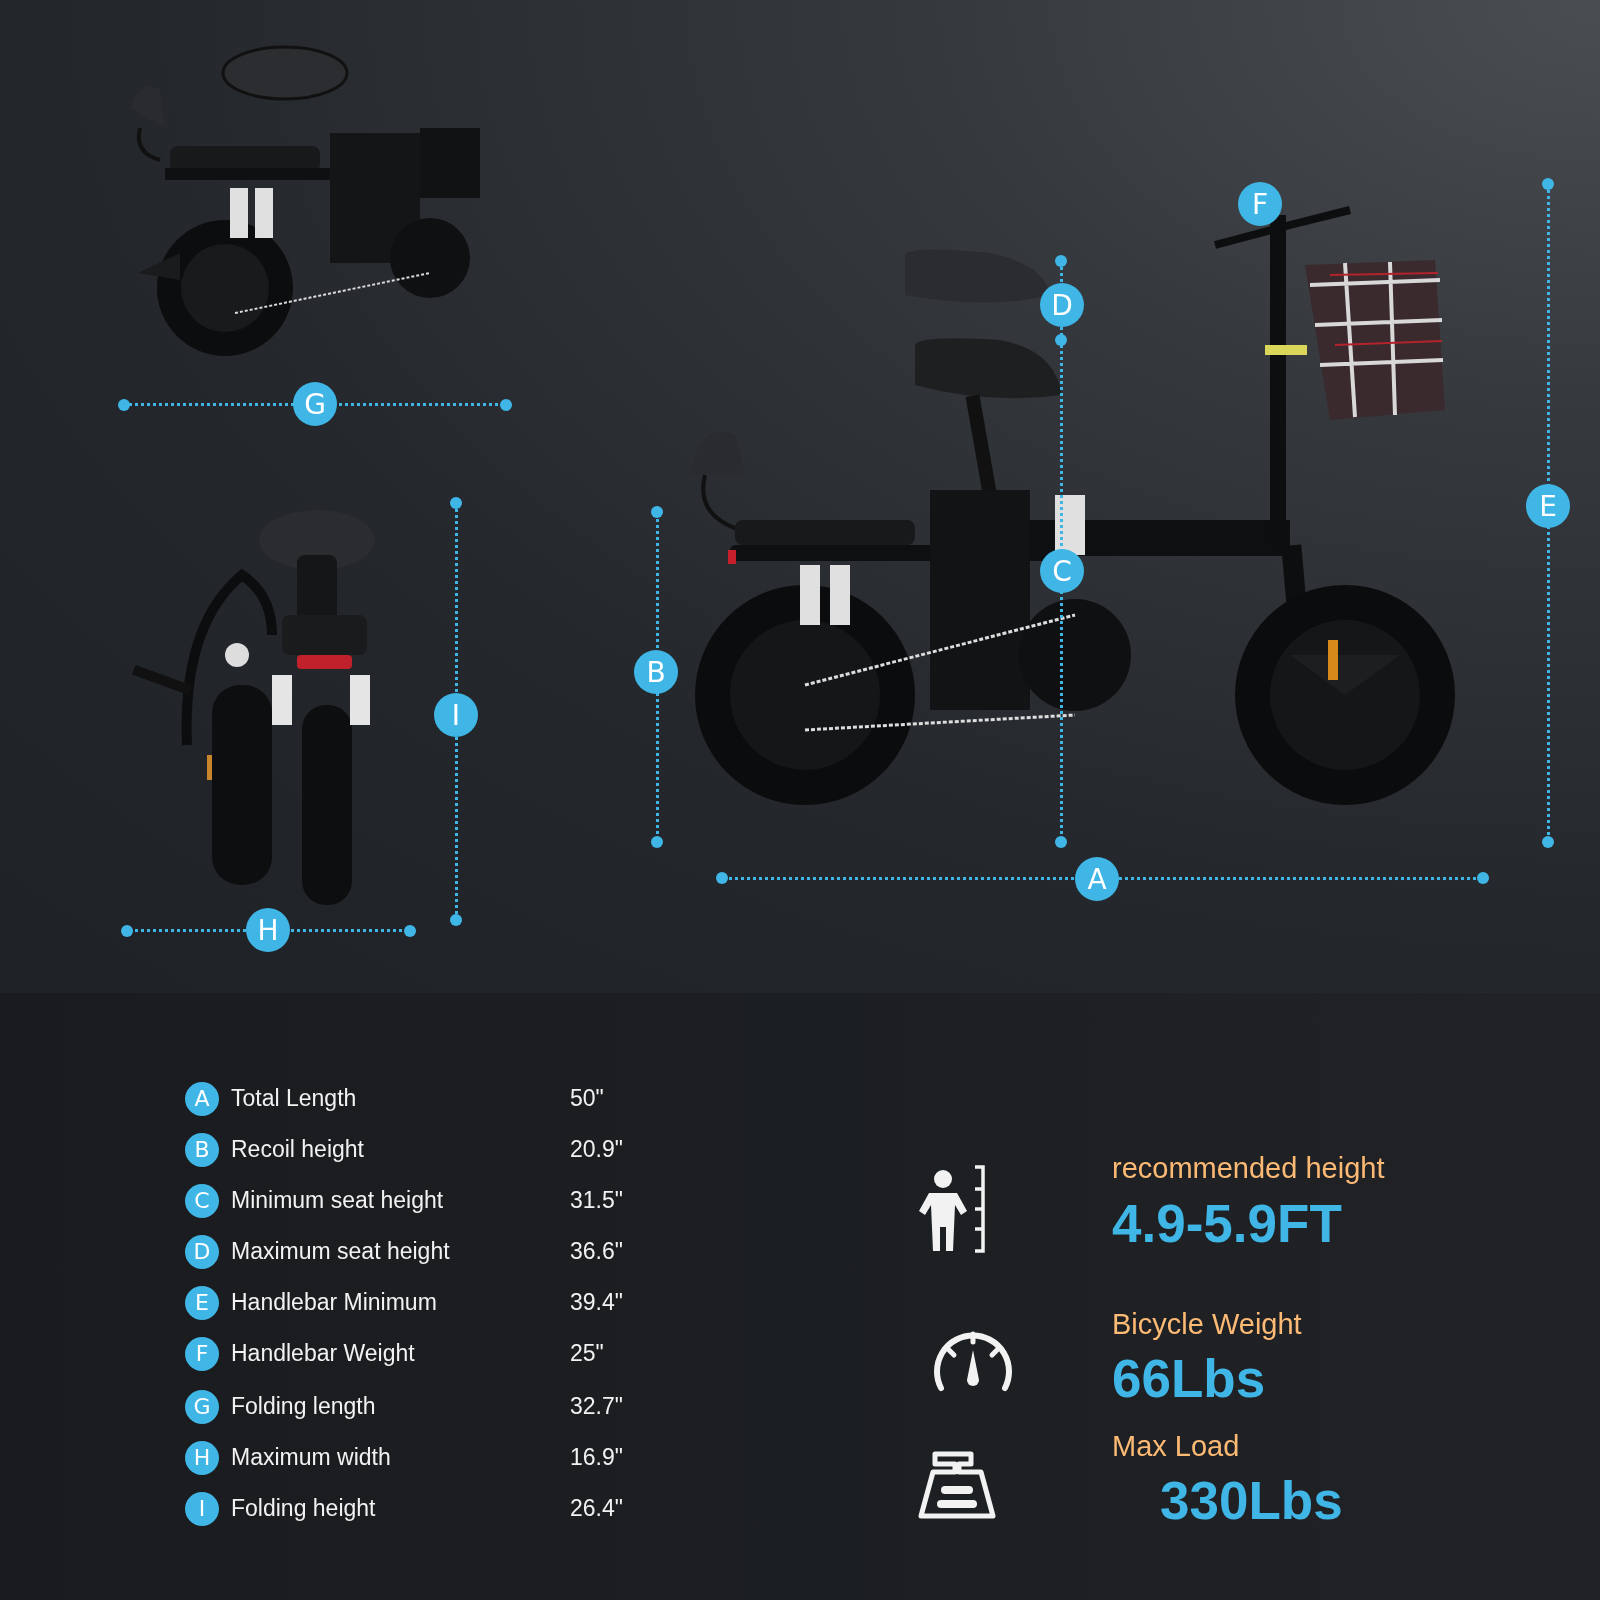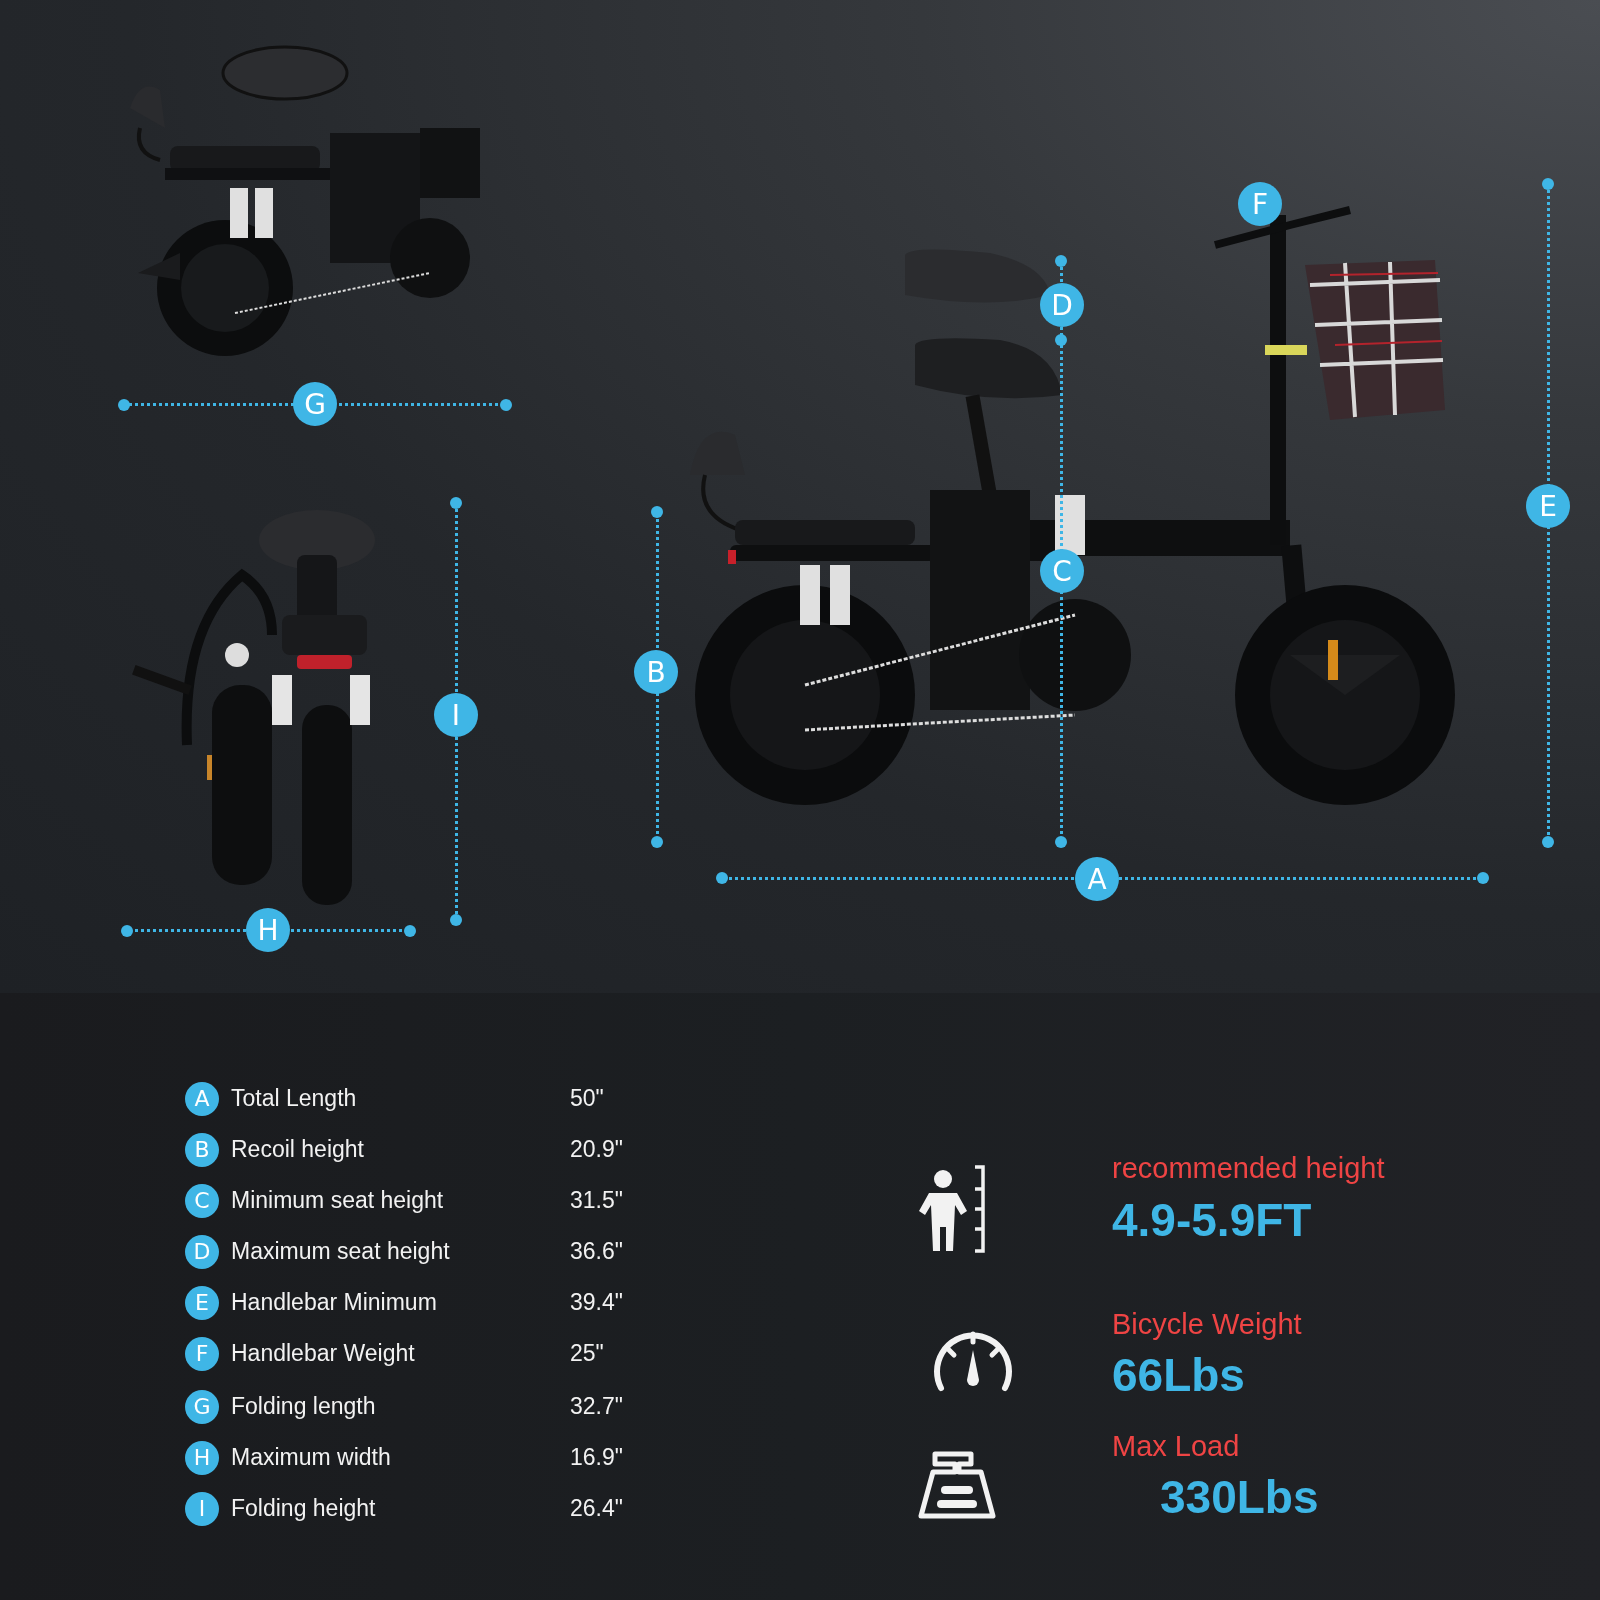--- a/index.html
+++ b/index.html
@@ -37,22 +37,22 @@
     width: 34px; height: 34px; border-radius: 50%; background: #3fb6e6; color: #fff;
     font-size: 22px; display: flex; align-items: center; justify-content: center; flex: 0 0 34px;
     font-family: "DejaVu Sans", sans-serif;
   }
   .spec-label { margin-left: 12px; font-size: 23px; color: #f2f2f2; width: 320px; }
   .spec-value { position: absolute; left: 385px; font-size: 23px; color: #f2f2f2; }
 
   
   .stat { position: absolute; left: 900px; width: 600px; height: 120px; }
   .stat-icon { position: absolute; left: 0; top: 0; width: 100px; height: 100px; }
-  .stat-title { position: absolute; left: 212px; font-size: 29px; color: #ef4444; white-space: nowrap; }
-  .stat-value { position: absolute; left: 212px; font-size: 46px; font-weight: bold; color: #3fb6e6; white-space: nowrap; }
+  .stat-title { position: absolute; left: 212px; font-size: 29px; color: #fdba74; white-space: nowrap; }
+  .stat-value { position: absolute; left: 212px; font-size: 53px; font-weight: bold; color: #3fb6e6; white-space: nowrap; }
 </style>
 </head>
 <body>
 
 <div class="top">
 
   <div class="bike" style="left:120px;top:28px;width:380px;height:345px;">
     <svg viewBox="0 0 380 345">
       <ellipse cx="165" cy="45" rx="62" ry="26" fill="#2c2d30" stroke="#111" stroke-width="3"></ellipse>
       <path d="M10 80 Q20 50 40 62 L45 100 Z" fill="#2a2b2e"></path>

